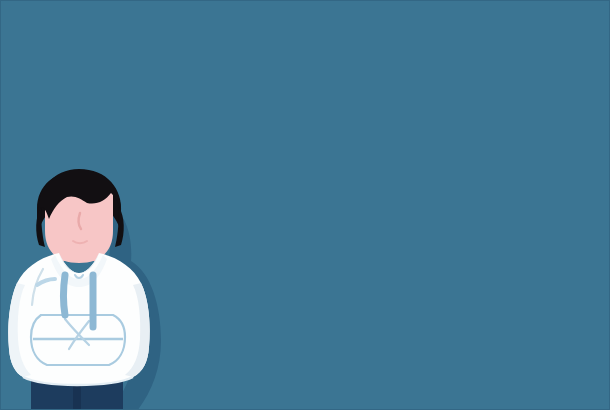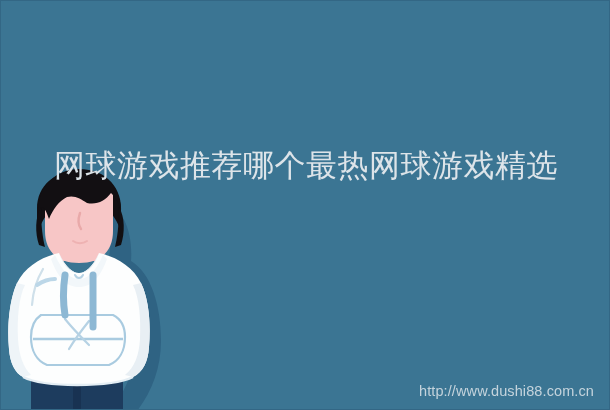--- a/index.html
+++ b/index.html
@@ -139,17 +139,15 @@
 
         <path d="M74 106 C76 110 80 110 82 106" stroke="#b6d2e4" stroke-width="2" fill="none" stroke-linecap="round"></path>
 
         <path d="M36 116 C42 112 48 110 54 110" stroke="#bcd7e8" stroke-width="4" fill="none" stroke-linecap="round"></path>
 
         <path d="M22 208 C34 214 50 216 76 216 C102 216 120 214 132 208" stroke="#e4eef4" stroke-width="2.4" fill="none"></path>
       </g>
     </svg>
   </div>
 
-  <div id="title">网球游戏推荐哪个最热网球游戏精选</div>
 
-  <div id="watermark">http://www.dushi88.com.cn</div>
 
 </div>
 
 </body></html>

